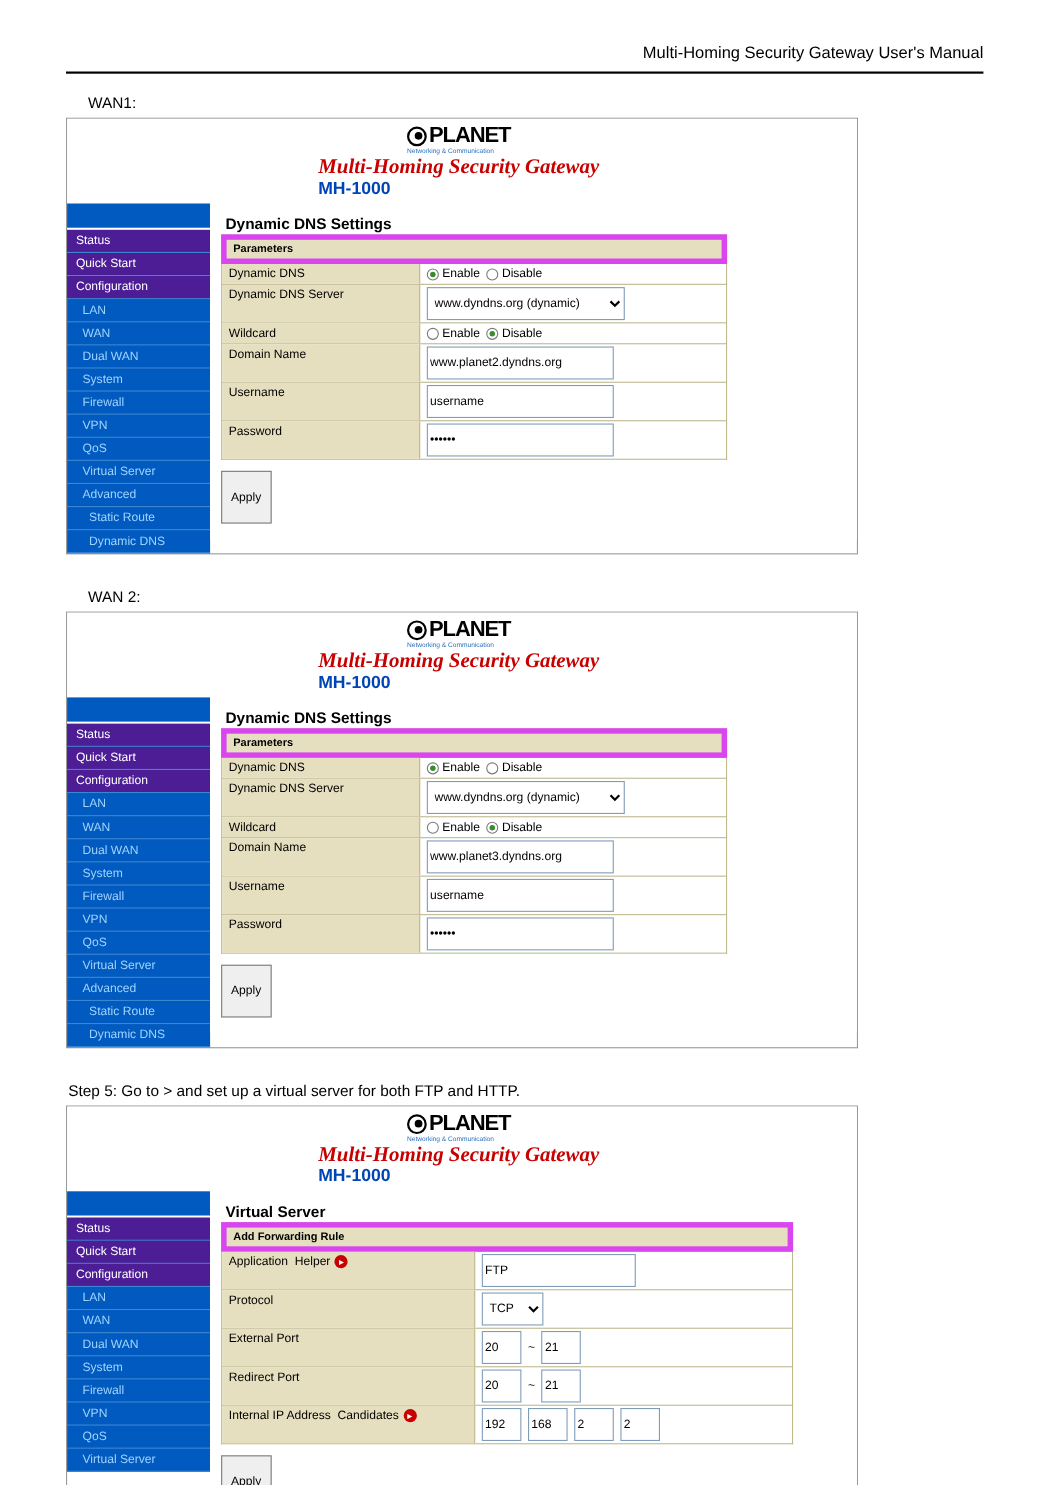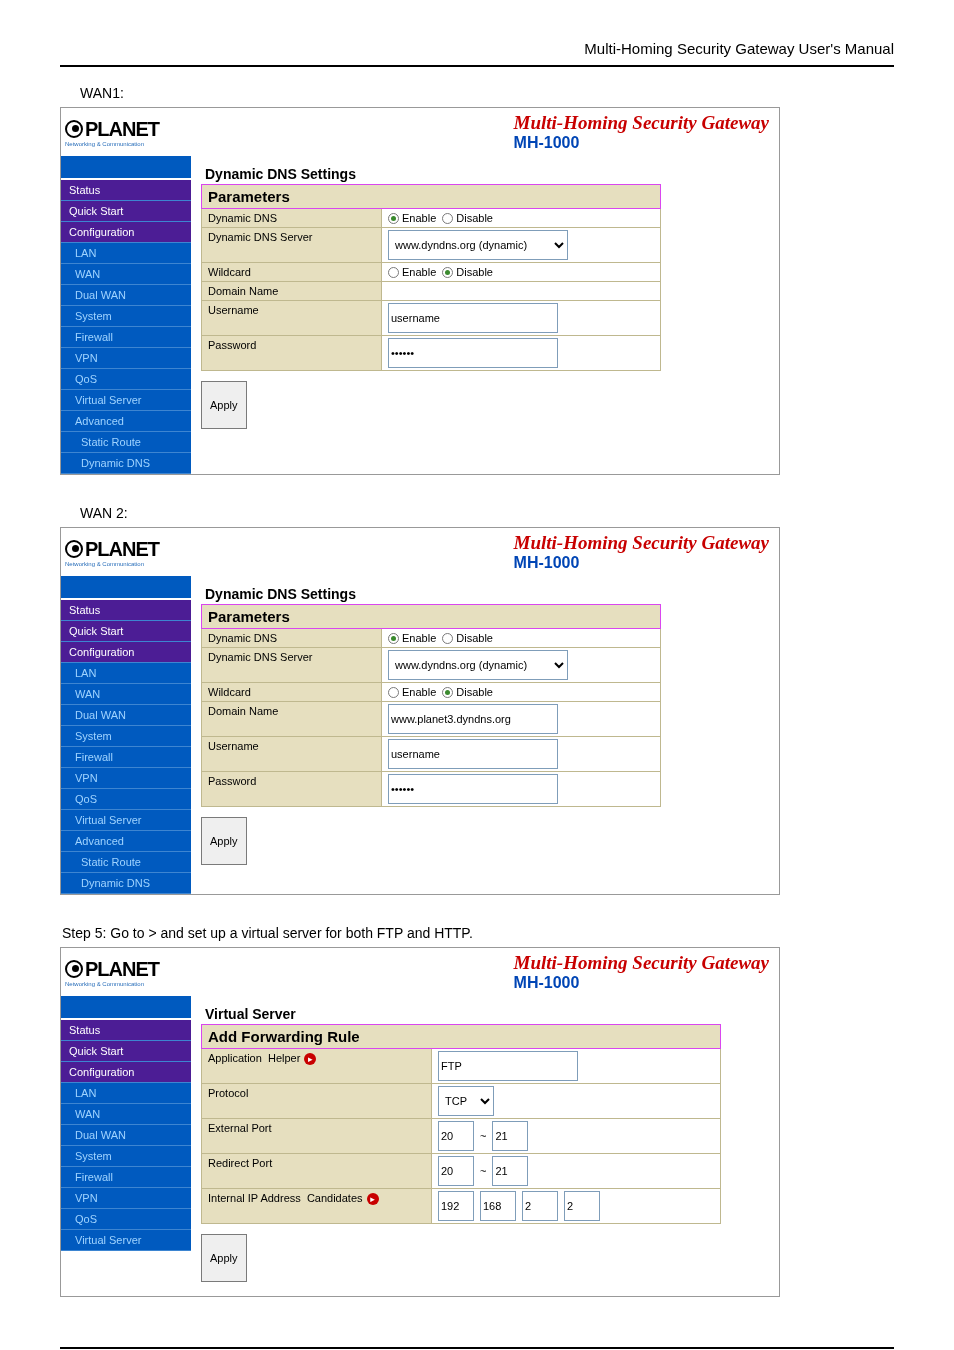--- a/index.html
+++ b/index.html
@@ -1,38 +1,38 @@
 <!DOCTYPE html>
 <html><head>
 <meta charset="utf-8">
 <style>
   * { box-sizing: border-box; margin: 0; padding: 0; }
   body { font-family: Arial, sans-serif; background: #fff; width: 954px; margin: 0 auto; color: #000; font-size: 13px; }
   .page { padding: 40px 60px 20px; }
   .doc-header { text-align: right; font-size: 15px; border-bottom: 2px solid #000; padding-bottom: 8px; margin-bottom: 18px; }
   .section-label { font-size: 14px; margin-bottom: 6px; padding-left: 20px; }
   .router-frame { border: 1px solid #999; margin-bottom: 30px; background: #fff; width: 720px; }
-  .router-header { background: #fff; display: flex; justify-content: space-between; align-items: center; padding: 4px 10px 4px 4px; }
+  .router-header { background: #fff; display: flex; justify-content: space-between; align-items: center; padding: 4px 10px 4px 4px; flex-direction: column; }
   .brand { font-family: Arial Black, Arial, sans-serif; font-size: 20px; font-weight: 900; letter-spacing: -1px; color: #000; display: flex; align-items: center; gap: 2px; }
   .brand-icon { width: 18px; height: 18px; border: 2px solid #000; border-radius: 50%; display: inline-block; position: relative; }
   .brand-icon::after { content: ""; position: absolute; right: 2px; top: 3px; width: 7px; height: 7px; background: #000; border-radius: 50%; }
   .brand-sub { font-size: 6px; color: #2a6fba; letter-spacing: 0; font-weight: 400; line-height: 6px; }
   .title-right { text-align: left; }
   .title-main { font-family: "Times New Roman", serif; font-style: italic; font-weight: bold; color: #c80000; font-size: 19px; }
   .title-model { color: #0045b5; font-size: 16px; font-weight: bold; }
   .router-body { display: flex; align-items: flex-start; }
   .sidebar { width: 130px; background: #005abf; color: #fff; font-size: 11px; }
   .sidebar-item { padding: 4px 8px; border-bottom: 1px solid #3d85d1; cursor: default; }
   .sidebar-item.head { background: #4c1d95; color: #fff; }
   .sidebar-item.sub { padding-left: 14px; color: #9ed3ff; }
   .sidebar-item.sub2 { padding-left: 20px; color: #9ed3ff; }
   .content { flex: 1; padding: 6px 0 14px 10px; background: #fff; }
   .panel { width: 460px; }
   .panel-title { font-weight: bold; font-size: 14px; padding: 4px 0 2px 4px; background: #fff; }
-  .panel-sub { background: #e6dfbf; font-weight: bold; font-size: 15px; padding: 3px 6px; border: 1px solid #d946ef; }
+  .panel-sub { background: #e6dfbf; font-weight: bold; font-size: 10px; padding: 3px 6px; border: 5px solid #d946ef; }
   .row { display: flex; font-size: 11px; border-left: 1px solid #bfb88f; border-right: 1px solid #bfb88f; border-bottom: 1px solid #bfb88f; }
   .row-label { width: 180px; background: #e6dfbf; padding: 3px 6px; border-right: 1px solid #bfb88f; }
   .row-value { flex: 1; padding: 2px 6px; display: flex; align-items: center; gap: 6px; }
   .radio { display: inline-flex; align-items: center; gap: 3px; }
   .radio-dot { width: 11px; height: 11px; border: 1px solid #7a7a7a; border-radius: 50%; display: inline-block; position: relative; background: #fff; }
   .radio-dot.checked::after { content: ""; position: absolute; left: 2px; top: 2px; width: 5px; height: 5px; border-radius: 50%; background: #3a8a2e; }
   input.txt, select.sel { font-size: 11px; border: 1px solid #7f9db9; padding: 1px 2px; height: 30px; background: #fff; }
   .txt { width: 170px; }
   .txt.sm { width: 36px; }
   .sel { width: 180px; background: #d6e5f5; }
@@ -117,20 +117,23 @@
                   <span>Enable</span>
                 </span>
               <span class="radio">
                   <span class="radio-dot checked"></span>
                   <span>Disable</span>
                 </span>
             </div>
             </div>
           <div class="row">
               <div class="row-label">Domain Name</div>
+            <div class="row-value">
+                <input class="txt" value="www.planet2.dyndns.org" style="">
+              </div>
             </div>
           <div class="row">
               <div class="row-label">Username</div>
             <div class="row-value">
                 <input class="txt" value="username" style="">
               </div>
             </div>
           <div class="row">
               <div class="row-label">Password</div>
             <div class="row-value">

